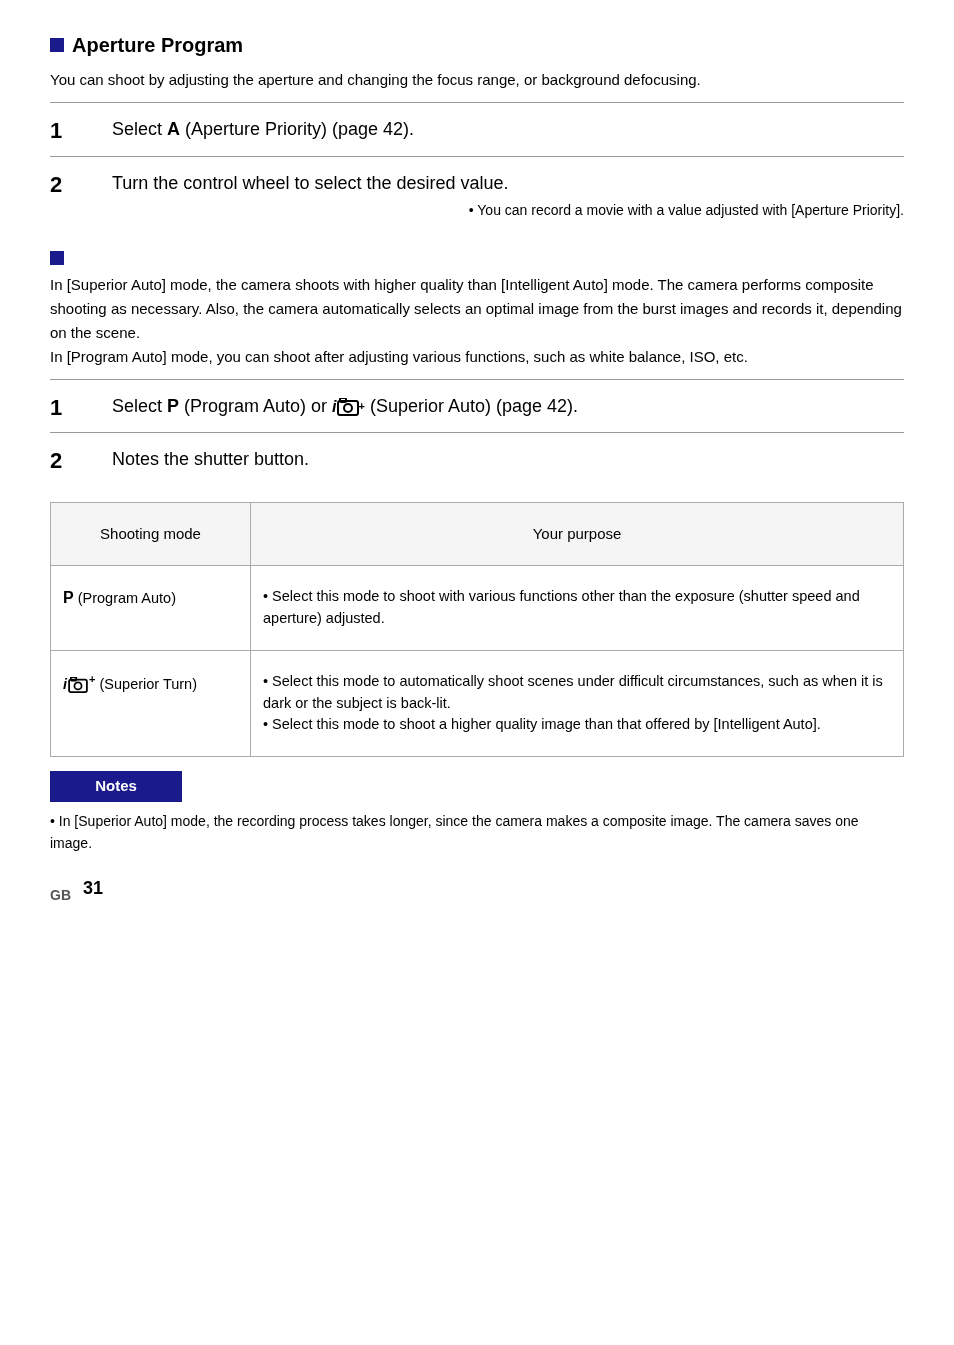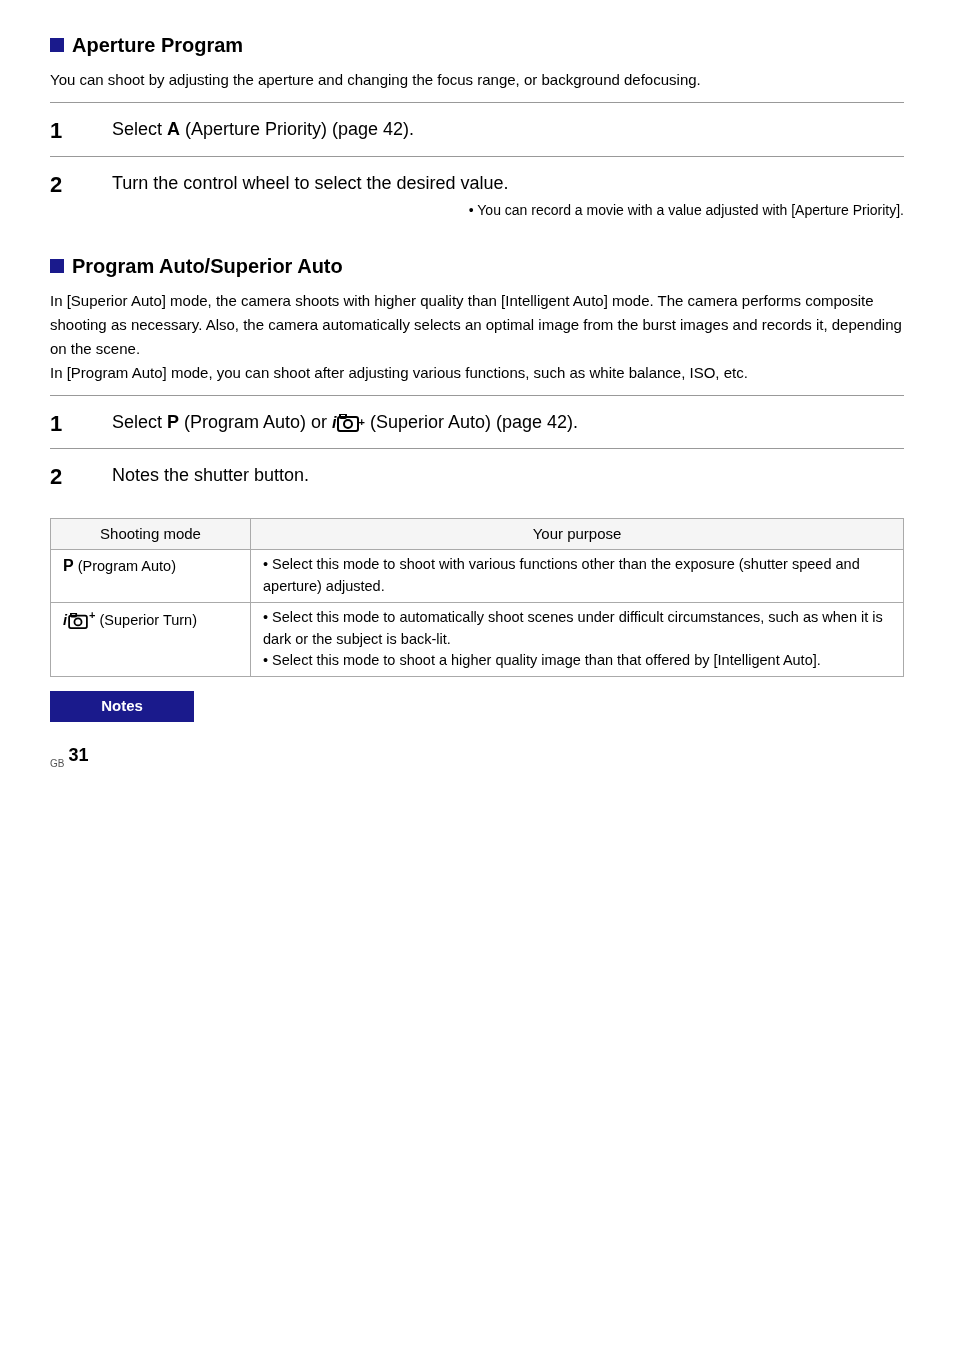--- a/index.html
+++ b/index.html
@@ -86,21 +86,21 @@
 
     
     .info-table {
       width: 100%;
       border-collapse: collapse;
       margin: 16px 0 14px 0;
       font-size: 14.5px;
     }
     .info-table th, .info-table td {
       border: 1px solid #aaa;
-      padding: 4px 12px;
+      padding: 20px 12px;
       vertical-align: top;
     }
     .info-table thead th {
       background: #f5f5f5;
       font-weight: normal;
       font-size: 15px;
     }
     .info-table tbody td {
       line-height: 1.5;
     }
@@ -120,44 +120,45 @@
     .notes-box {
       margin-top: 10px;
     }
     .notes-header {
       background: #1a1a8c;
       color: #fff;
       font-weight: bold;
       font-size: 15px;
       padding: 4px 12px;
       display: inline-block;
-      width: 144px;
+      width: 132px;
       text-align: center;
     }
     .notes-content {
       font-size: 14px;
       line-height: 1.6;
       padding: 8px 0 0 0;
     }
     .notes-content .note-item::before {
       content: "• ";
     }
 
     
     .page-footer {
       display: flex;
       align-items: flex-end;
       margin-top: 20px;
     }
     .footer-gb {
-      font-size: 10px;
+      font-size: 14px;
       color: #555;
-      margin-right: 4px;
+      margin-right: 12px;
       align-self: flex-end;
       line-height: 1;
+      font-weight: bold;
     }
     .footer-page {
       font-size: 18px;
       font-weight: bold;
     }
   </style>
 </head>
 <body>
 
 <div class="section-block">
@@ -181,21 +182,20 @@
     <div class="step-content">
       <div class="main-text">Turn the control wheel to select the desired value.</div>
       <div class="sub-text">You can record a movie with a value adjusted with [Aperture Priority].</div>
     </div>
   </div>
 </div>
 
 <div class="section-block" style="margin-top: 20px;">
   <div class="section-heading">
     <span class="square"></span>
-    <span>Program Auto/Superior Auto</span>
   </div>
   <p class="section-desc">
     In [Superior Auto] mode, the camera shoots with higher quality than [Intelligent Auto] mode. The camera performs composite shooting as necessary. Also, the camera automatically selects an optimal image from the burst images and records it, depending on the scene.<br>
     In [Program Auto] mode, you can shoot after adjusting various functions, such as white balance, ISO, etc.
   </p>
 
   <div class="step">
     <div class="step-number">1</div>
     <div class="step-content">
       <div class="main-text">
@@ -254,18 +254,21 @@
           <li>Select this mode to automatically shoot scenes under difficult circumstances, such as when it is dark or the subject is back-lit.</li>
           <li>Select this mode to shoot a higher quality image than that offered by [Intelligent Auto].</li>
         </ul>
       </td>
     </tr>
   </tbody>
 </table>
 
 <div class="notes-box">
   <div class="notes-header">Notes</div>
+  <div class="notes-content">
+    <span class="note-item">In [Superior Auto] mode, the recording process takes longer, since the camera makes a composite image. The camera saves one image.</span>
+  </div>
 </div>
 
 <div class="page-footer">
   <span class="footer-gb">GB</span>
   <span class="footer-page">31</span>
 </div>
 
 </body></html>

